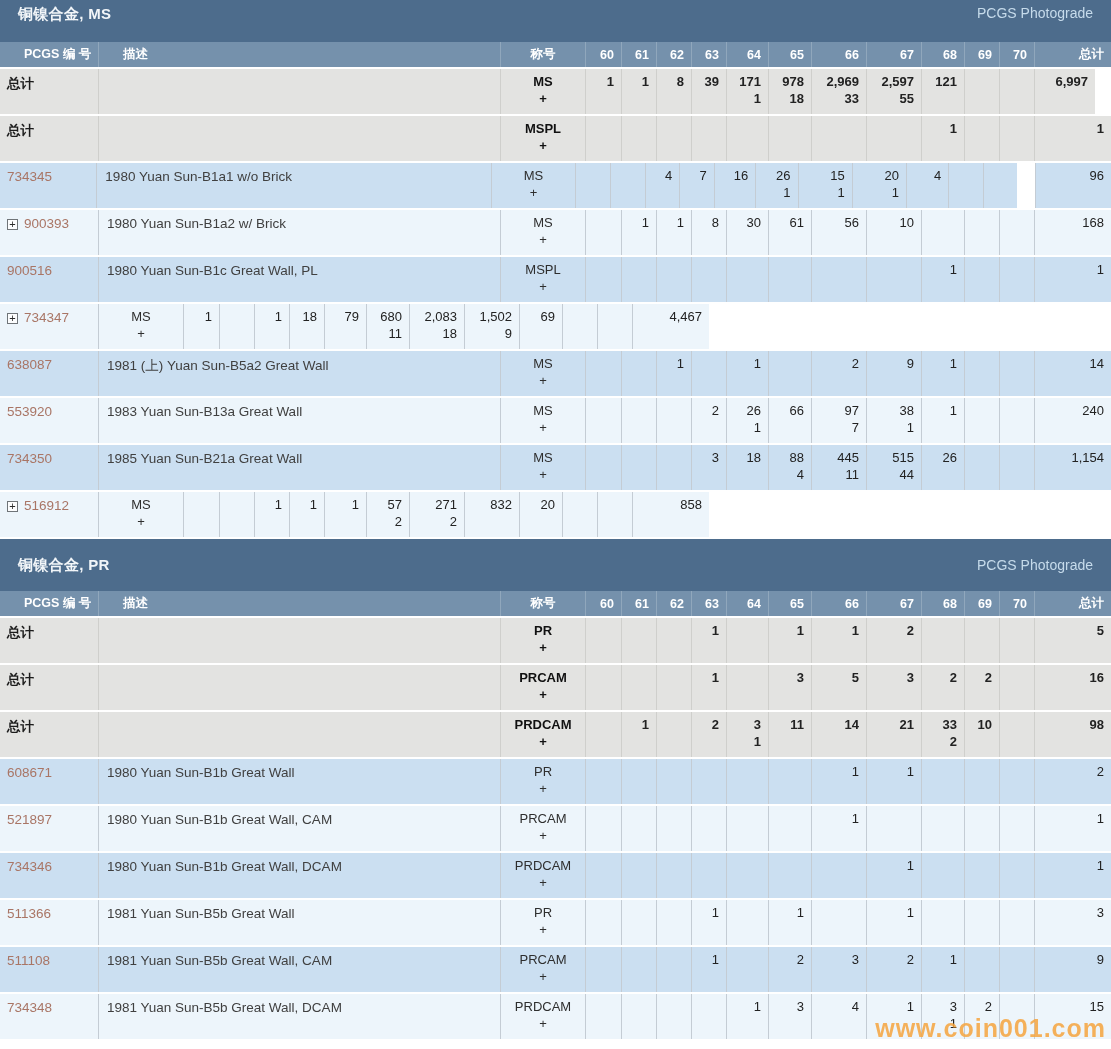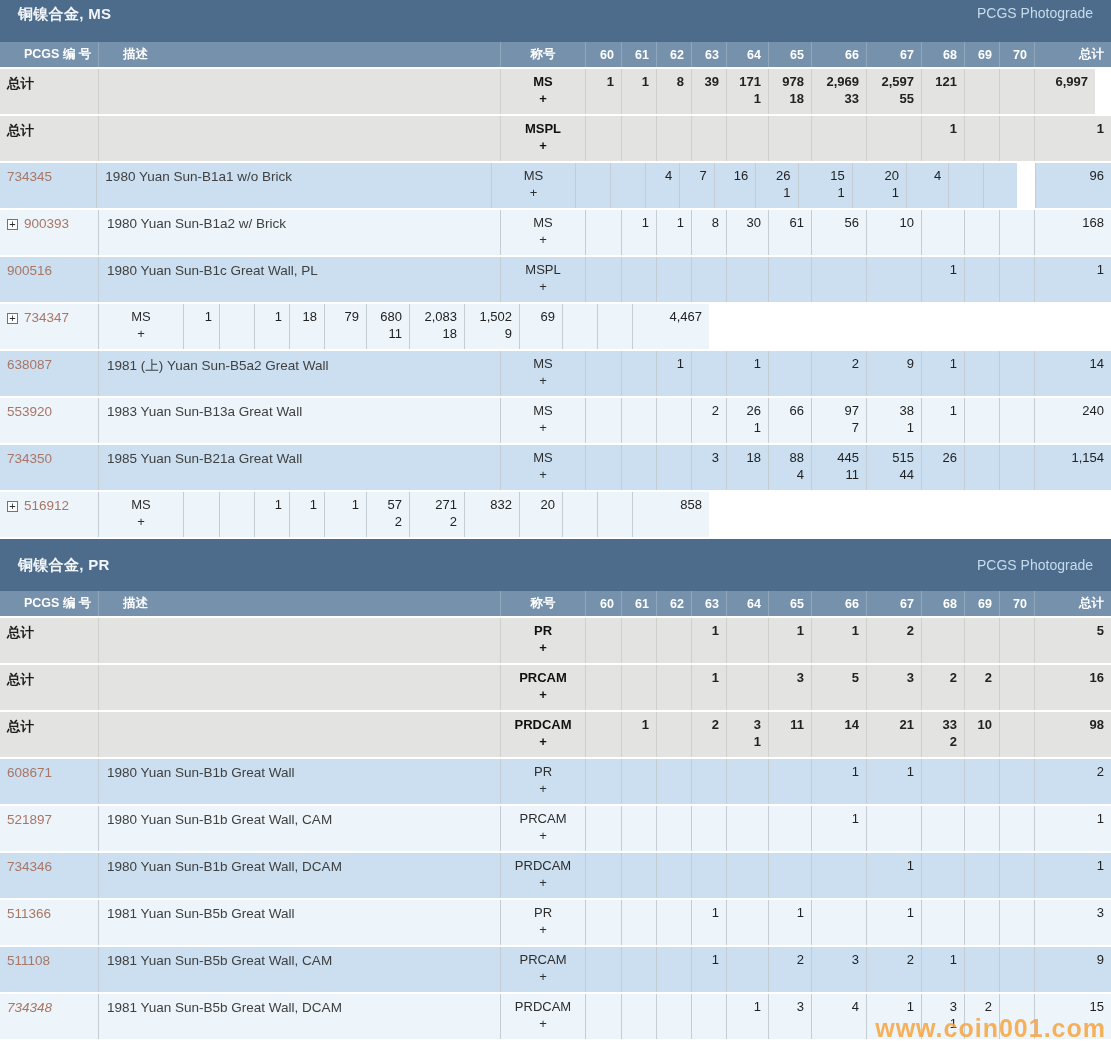--- a/index.html
+++ b/index.html
@@ -1175,21 +1175,21 @@
           </div>
           <div class="cell cell-grade" style="width: 35px;">
             <div class="line"></div>
             <div class="line"></div>
           </div>
           <div class="cell cell-sum" style="width: 77px;">
             <div class="line">9</div>
           </div>
         </div>
         <div class="row row-light">
-          <div class="cell cell-pcgs" style="width: 98px; font-style: italic;">
+          <div class="cell cell-pcgs" style="width: 98px;">
             <span class="pcgs-link">734348</span>
           </div>
           <div class="cell cell-desc" style="width: 402px;">1981 Yuan Sun-B5b Great Wall, DCAM</div>
           <div class="cell cell-desig" style="width: 85px;">
             <div class="line">PRDCAM</div>
             <div class="line">+</div>
           </div>
           <div class="cell cell-grade" style="width: 36px;">
             <div class="line"></div>
             <div class="line"></div>

